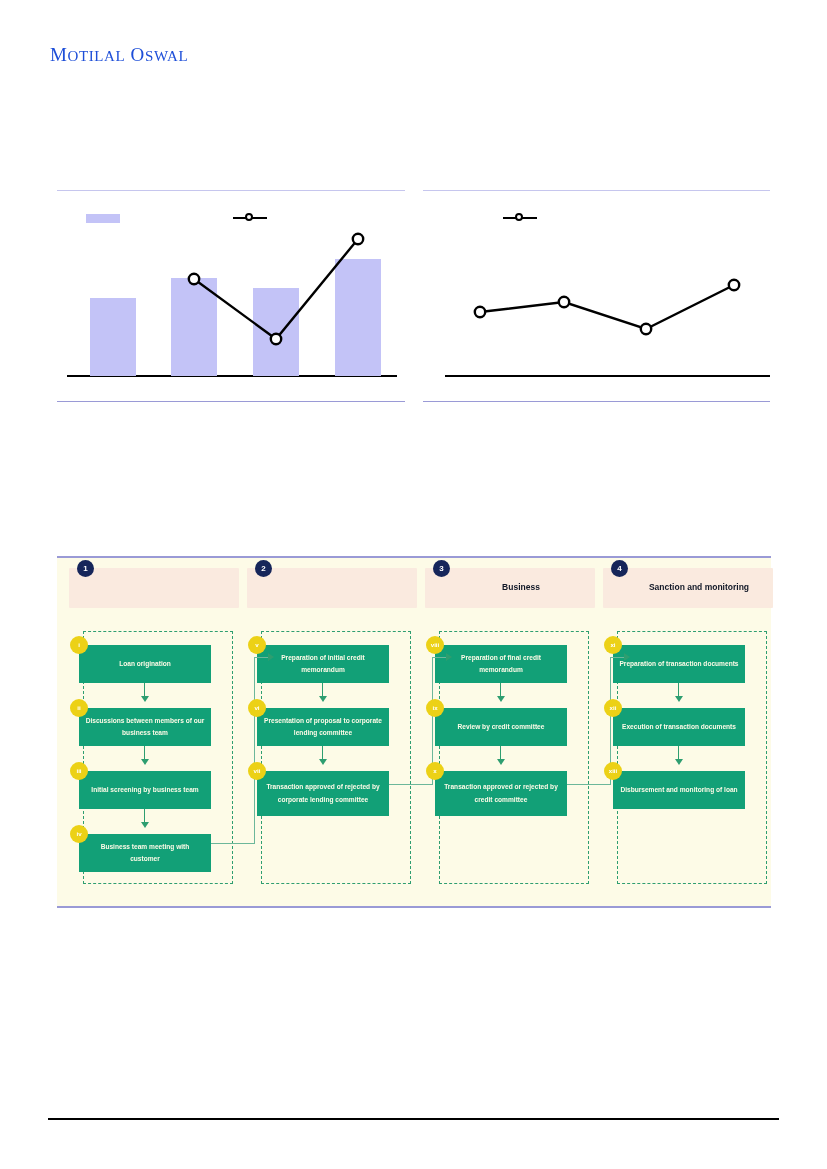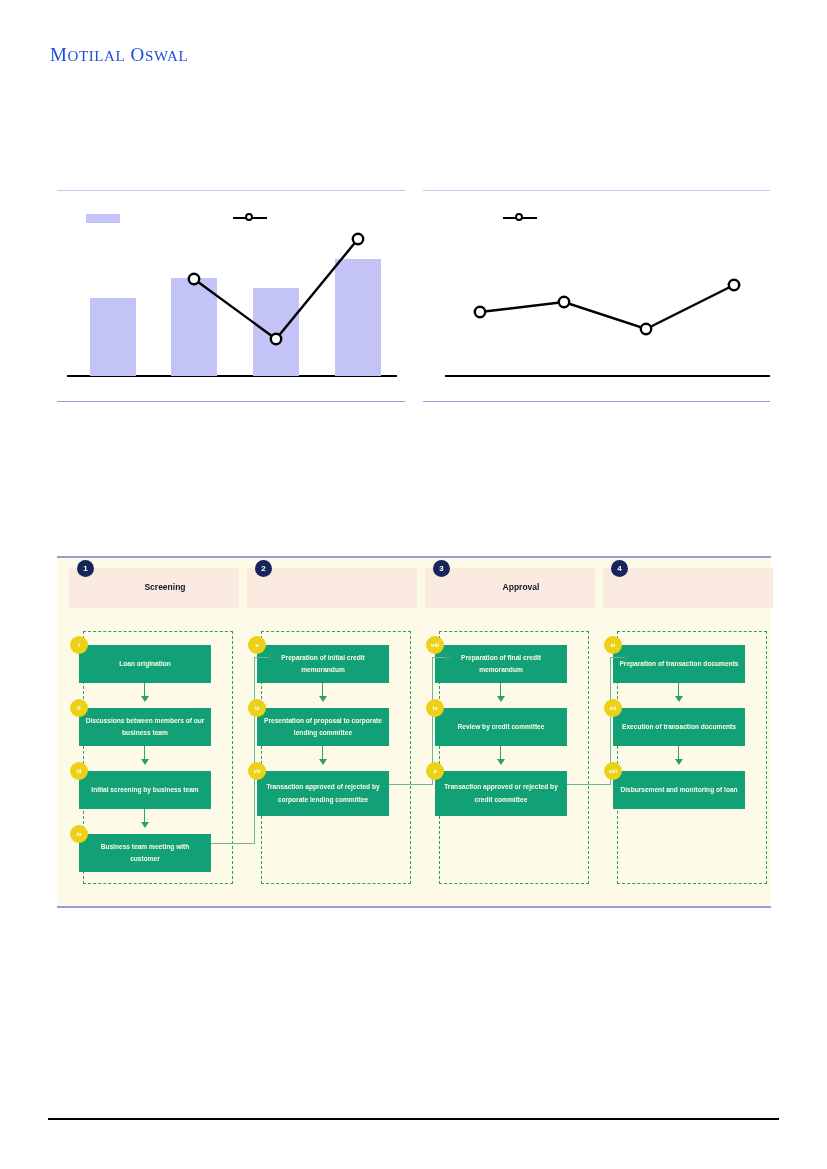--- a/index.html
+++ b/index.html
@@ -300,21 +300,20 @@
     </div>
   </div>
 </div>
 
 <div class="flow">
   <div class="flow-inner">
 
     <div class="flow-col" style="left:12px;">
       <div class="col-header">
         <div class="col-badge">1</div>
-        <div class="col-header-label">Screening</div>
       </div>
       <div class="dashed-box"></div>
       <div class="step" style="top:77px; height:38px;">
         <div class="step-num">i</div>
         <span>Loan origination</span>
       </div>
       <div class="v-arrow" style="top:115px; height:14px;"></div>
       <div class="step" style="top:140px; height:38px;">
         <div class="step-num">ii</div>
         <span>Discussions between members of our business team</span>
@@ -362,21 +361,21 @@
     <div class="connector" style="left:332px; top:95px; width:60px; height:160px;">
       <div class="h" style="left:0px;  top:131px; width:44px;"></div>
       <div class="v" style="left:43px; top:4px;   height:128px;"></div>
       <div class="h" style="left:43px; top:4px;   width:16px;"></div>
       <div class="head" style="left:57px; top:0px;"></div>
     </div>
 
     <div class="flow-col" style="left:368px;">
       <div class="col-header">
         <div class="col-badge">3</div>
-        <div class="col-header-label">Approval</div>
+        <div class="col-header-label">Business</div>
       </div>
       <div class="dashed-box"></div>
       <div class="step" style="top:77px; height:38px;">
         <div class="step-num">viii</div>
         <span>Preparation of final credit memorandum</span>
       </div>
       <div class="v-arrow" style="top:115px; height:14px;"></div>
       <div class="step" style="top:140px; height:38px;">
         <div class="step-num">ix</div>
         <span>Review by credit committee</span>
@@ -391,20 +390,21 @@
     <div class="connector" style="left:510px; top:95px; width:60px; height:160px;">
       <div class="h" style="left:0px;  top:131px; width:44px;"></div>
       <div class="v" style="left:43px; top:4px;   height:128px;"></div>
       <div class="h" style="left:43px; top:4px;   width:16px;"></div>
       <div class="head" style="left:57px; top:0px;"></div>
     </div>
 
     <div class="flow-col" style="left:546px;">
       <div class="col-header">
         <div class="col-badge">4</div>
+        <div class="col-header-label">Sanction and monitoring</div>
       </div>
       <div class="dashed-box"></div>
       <div class="step" style="top:77px; height:38px;">
         <div class="step-num">xi</div>
         <span>Preparation of transaction documents</span>
       </div>
       <div class="v-arrow" style="top:115px; height:14px;"></div>
       <div class="step" style="top:140px; height:38px;">
         <div class="step-num">xii</div>
         <span>Execution of transaction documents</span>

